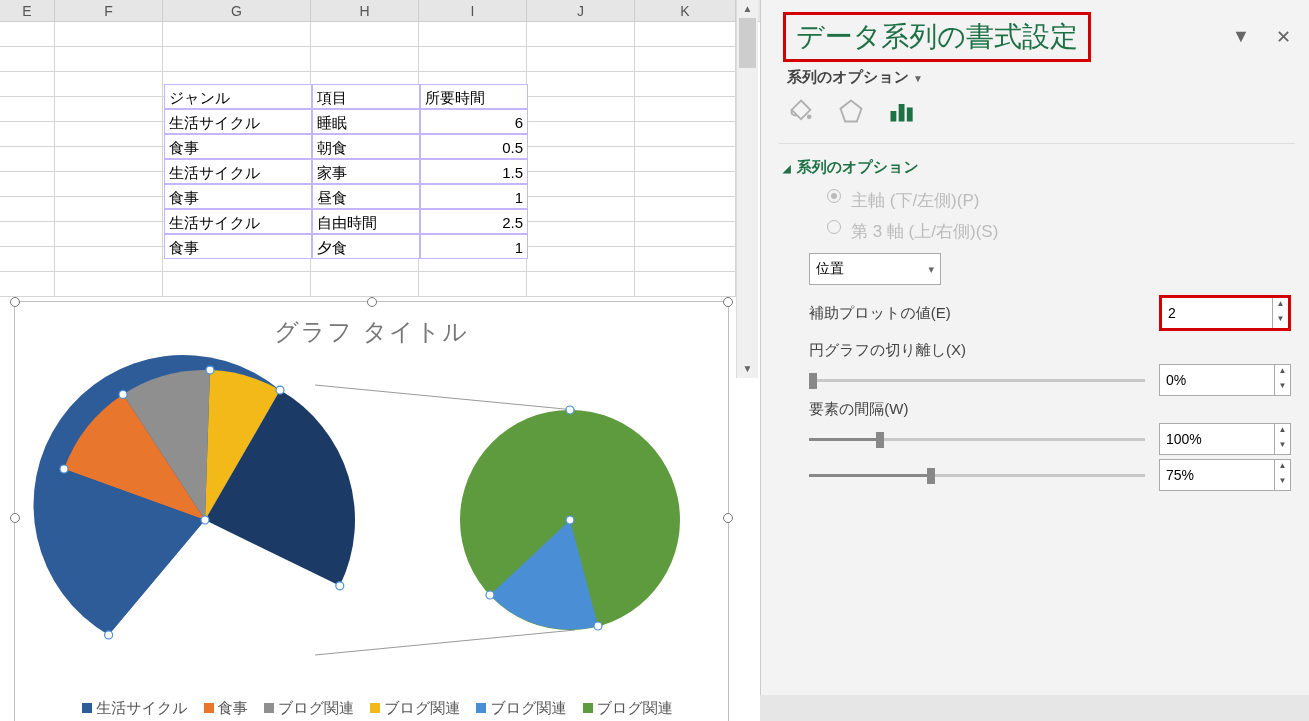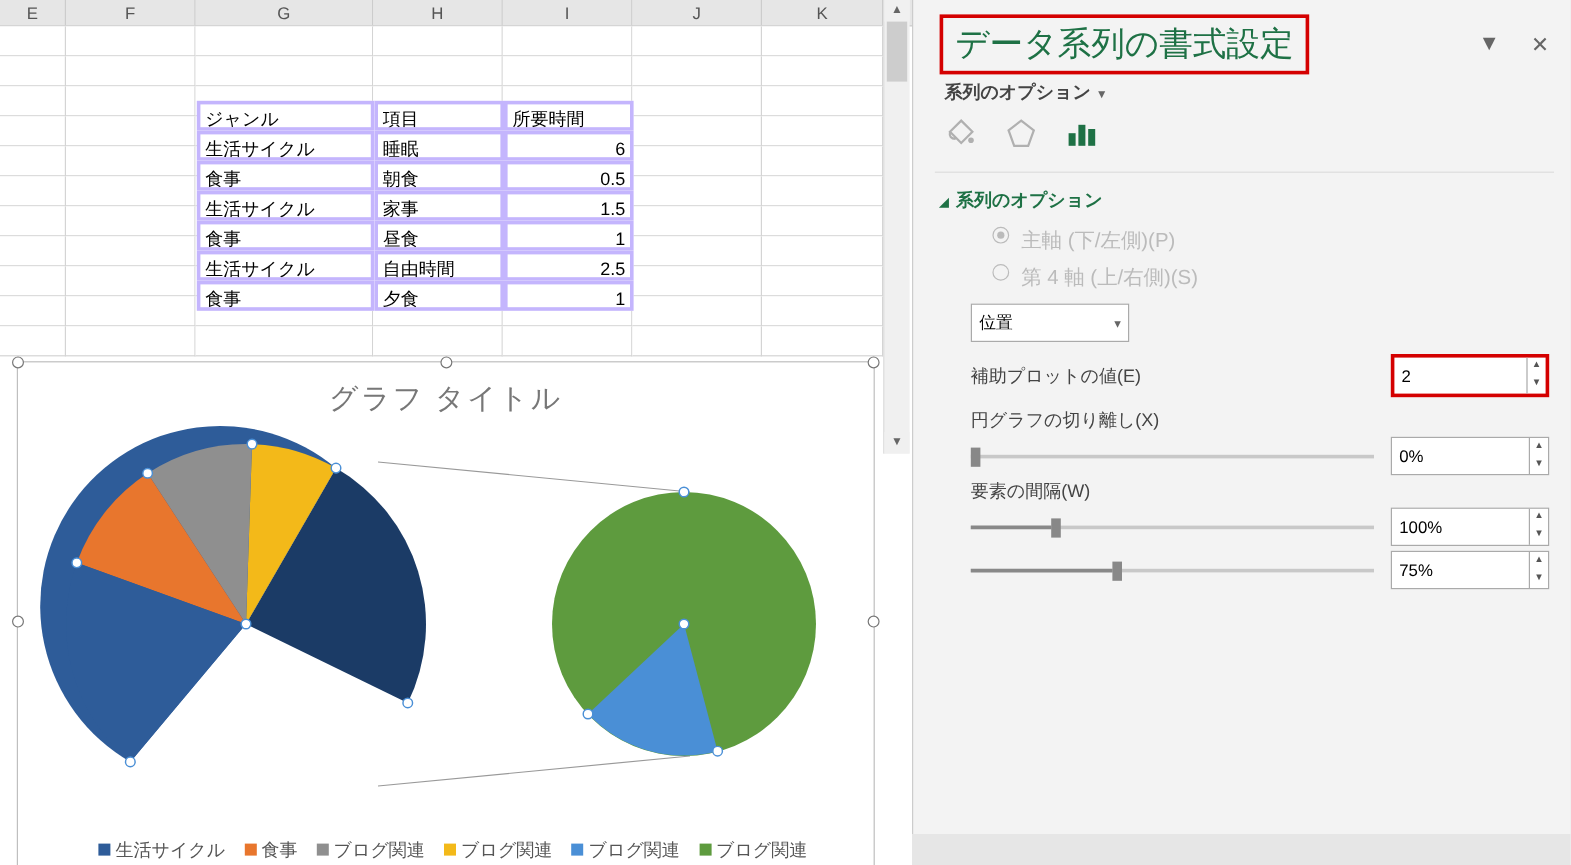--- a/index.html
+++ b/index.html
@@ -8,21 +8,21 @@
   
   .sheet-area { position: absolute; left: 0; top: 0; width: 760px; height: 721px; background: white; }
   .col-headers { display: flex; height: 22px; background: #e6e6e6; border-bottom: 1px solid #ccc; }
   .col-h { border-right: 1px solid #ccc; font-size: 14px; color: #555; text-align: center; line-height: 22px; background: #e6e6e6; }
   .grid { position: relative; }
   .row { display: flex; height: 25px; }
   .cell { border-right: 1px solid #d4d4d4; border-bottom: 1px solid #d4d4d4; font-size: 15px; padding: 2px 4px; line-height: 21px; background: white; overflow: hidden; white-space: nowrap; }
   .cell.num { text-align: right; }
 
   
-  .tbl .cell { border: 3px solid #c4b5fd; }
+  .tbl .cell { border: 1px solid #c4b5fd; }
   .tbl { position: absolute; left: 164px; top: 0px; }
 
   
   .chart { position: absolute; left: 14px; top: 279px; width: 715px; height: 433px; background: white; border: 1px solid #bfbfbf; }
   .chart-title { text-align: center; font-size: 24px; color: #777; margin-top: 14px; letter-spacing: 2px; font-weight: 400;}
   .legend { position: absolute; bottom: 15px; left: 0; right: 0; text-align: center; font-size: 15px; color: #555; }
   .legend span.sw { display:inline-block; width:10px; height:10px; margin: 0 4px 0 12px; }
 
   
   .vscroll { position: absolute; top: 0; right: -24px + 0; left: 736px; width: 22px; height: 378px; background: #f0f0f0; border-left: 1px solid #ddd; }
@@ -330,21 +330,21 @@
   <div class="divider"></div>
 
   <div class="opt-head">系列のオプション</div>
 
   <div class="radio-row">
     <span class="radio-dot sel"></span>
     <span>主軸 (下/左側)(P)</span>
   </div>
   <div class="radio-row">
     <span class="radio-dot"></span>
-    <span>第 4 軸 (上/右側)(S)</span>
+    <span>第 3 軸 (上/右側)(S)</span>
   </div>
 
   <div class="ctrl-row">
     <div class="select">
         <span>位置</span>
       </div>
   </div>
 
   <div class="ctrl-row">
     <div class="lab"><span>補助プロットの値(E)</span></div>

